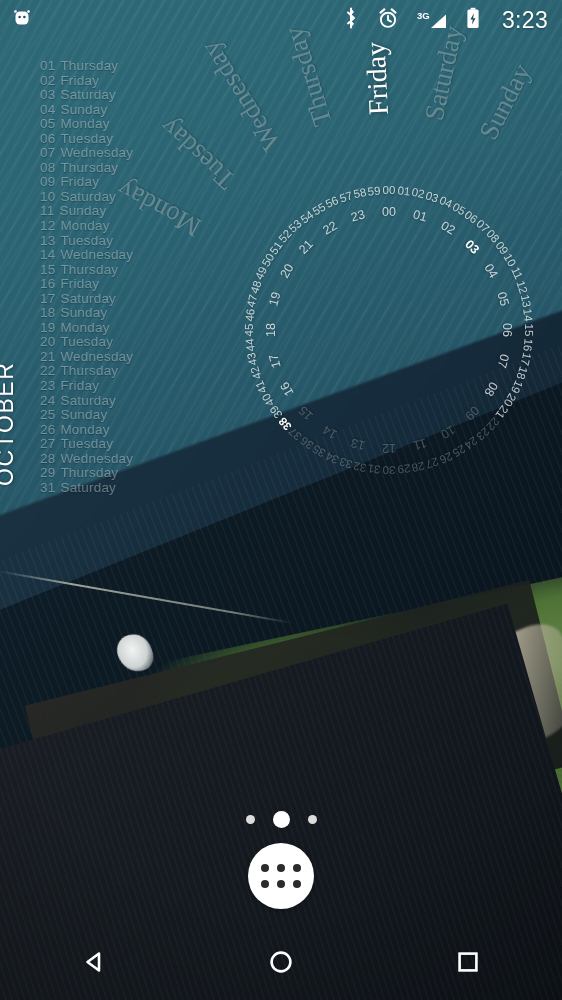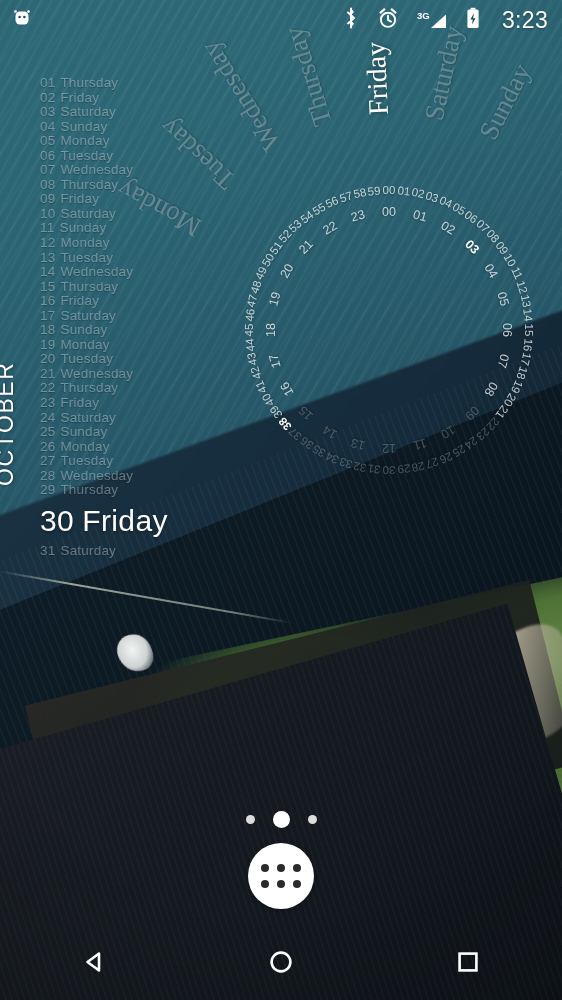--- a/index.html
+++ b/index.html
@@ -168,21 +168,21 @@
 
   .sb-icon { display:block; }
   .sb-time {
     color:#ffffff; font-size:23px; font-weight:400; letter-spacing:.3px;
     line-height:1; margin-left:3px;
     text-shadow:0 1px 2px rgba(0,0,0,.35);
   }
 
   
   #date-list {
-    position:absolute; left:40px; top:76px; z-index:30;
+    position:absolute; left:40px; top:59px; z-index:30;
     display:flex; flex-direction:column;
   }
   .date-row {
     font-size:13.5px; line-height:14.55px;
     color:rgba(226,236,240,0.40);
     letter-spacing:.2px; white-space:nowrap;
     font-weight:300;
     text-shadow:0 1px 1px rgba(0,0,0,.25);
   }
   .date-row .dnum { margin-right:5px; }
@@ -375,21 +375,20 @@
       <div class="date-row"><span class="dnum">20</span><span class="dname">Tuesday</span></div>
       <div class="date-row"><span class="dnum">21</span><span class="dname">Wednesday</span></div>
       <div class="date-row"><span class="dnum">22</span><span class="dname">Thursday</span></div>
       <div class="date-row"><span class="dnum">23</span><span class="dname">Friday</span></div>
       <div class="date-row"><span class="dnum">24</span><span class="dname">Saturday</span></div>
       <div class="date-row"><span class="dnum">25</span><span class="dname">Sunday</span></div>
       <div class="date-row"><span class="dnum">26</span><span class="dname">Monday</span></div>
       <div class="date-row"><span class="dnum">27</span><span class="dname">Tuesday</span></div>
       <div class="date-row"><span class="dnum">28</span><span class="dname">Wednesday</span></div>
       <div class="date-row"><span class="dnum">29</span><span class="dname">Thursday</span></div>
-      <div class="date-row today"><span class="dnum">30</span><span class="dname">Friday</span></div>
       <div class="date-row"><span class="dnum">31</span><span class="dname">Saturday</span></div>
     </div>
   <div id="month-label">OCTOBER</div>
 
   <div id="weekday-fan">
       <div class="weekday" style="left: 199.166px; top: 229.064px; transform: translate(0px, -50%) rotate(28deg) scaleX(-1) scaleY(-1); transform-origin: left center;">Monday</div>
       <div class="weekday" style="left: 231.333px; top: 183.828px; transform: translate(0px, -50%) rotate(42.8333deg) scaleX(-1) scaleY(-1); transform-origin: left center;">Tuesday</div>
       <div class="weekday" style="left: 274.009px; top: 148.336px; transform: translate(0px, -50%) rotate(57.6667deg) scaleX(-1) scaleY(-1); transform-origin: left center;">Wednesday</div>
       <div class="weekday" style="left: 324.348px; top: 124.951px; transform: translate(0px, -50%) rotate(72.5deg) scaleX(-1) scaleY(-1); transform-origin: left center;">Thursday</div>
       <div class="weekday active" style="left: 378.997px; top: 115.233px; transform: translate(0px, -50%) rotate(87.3333deg) scaleX(-1) scaleY(-1); transform-origin: left center;">Friday</div>

